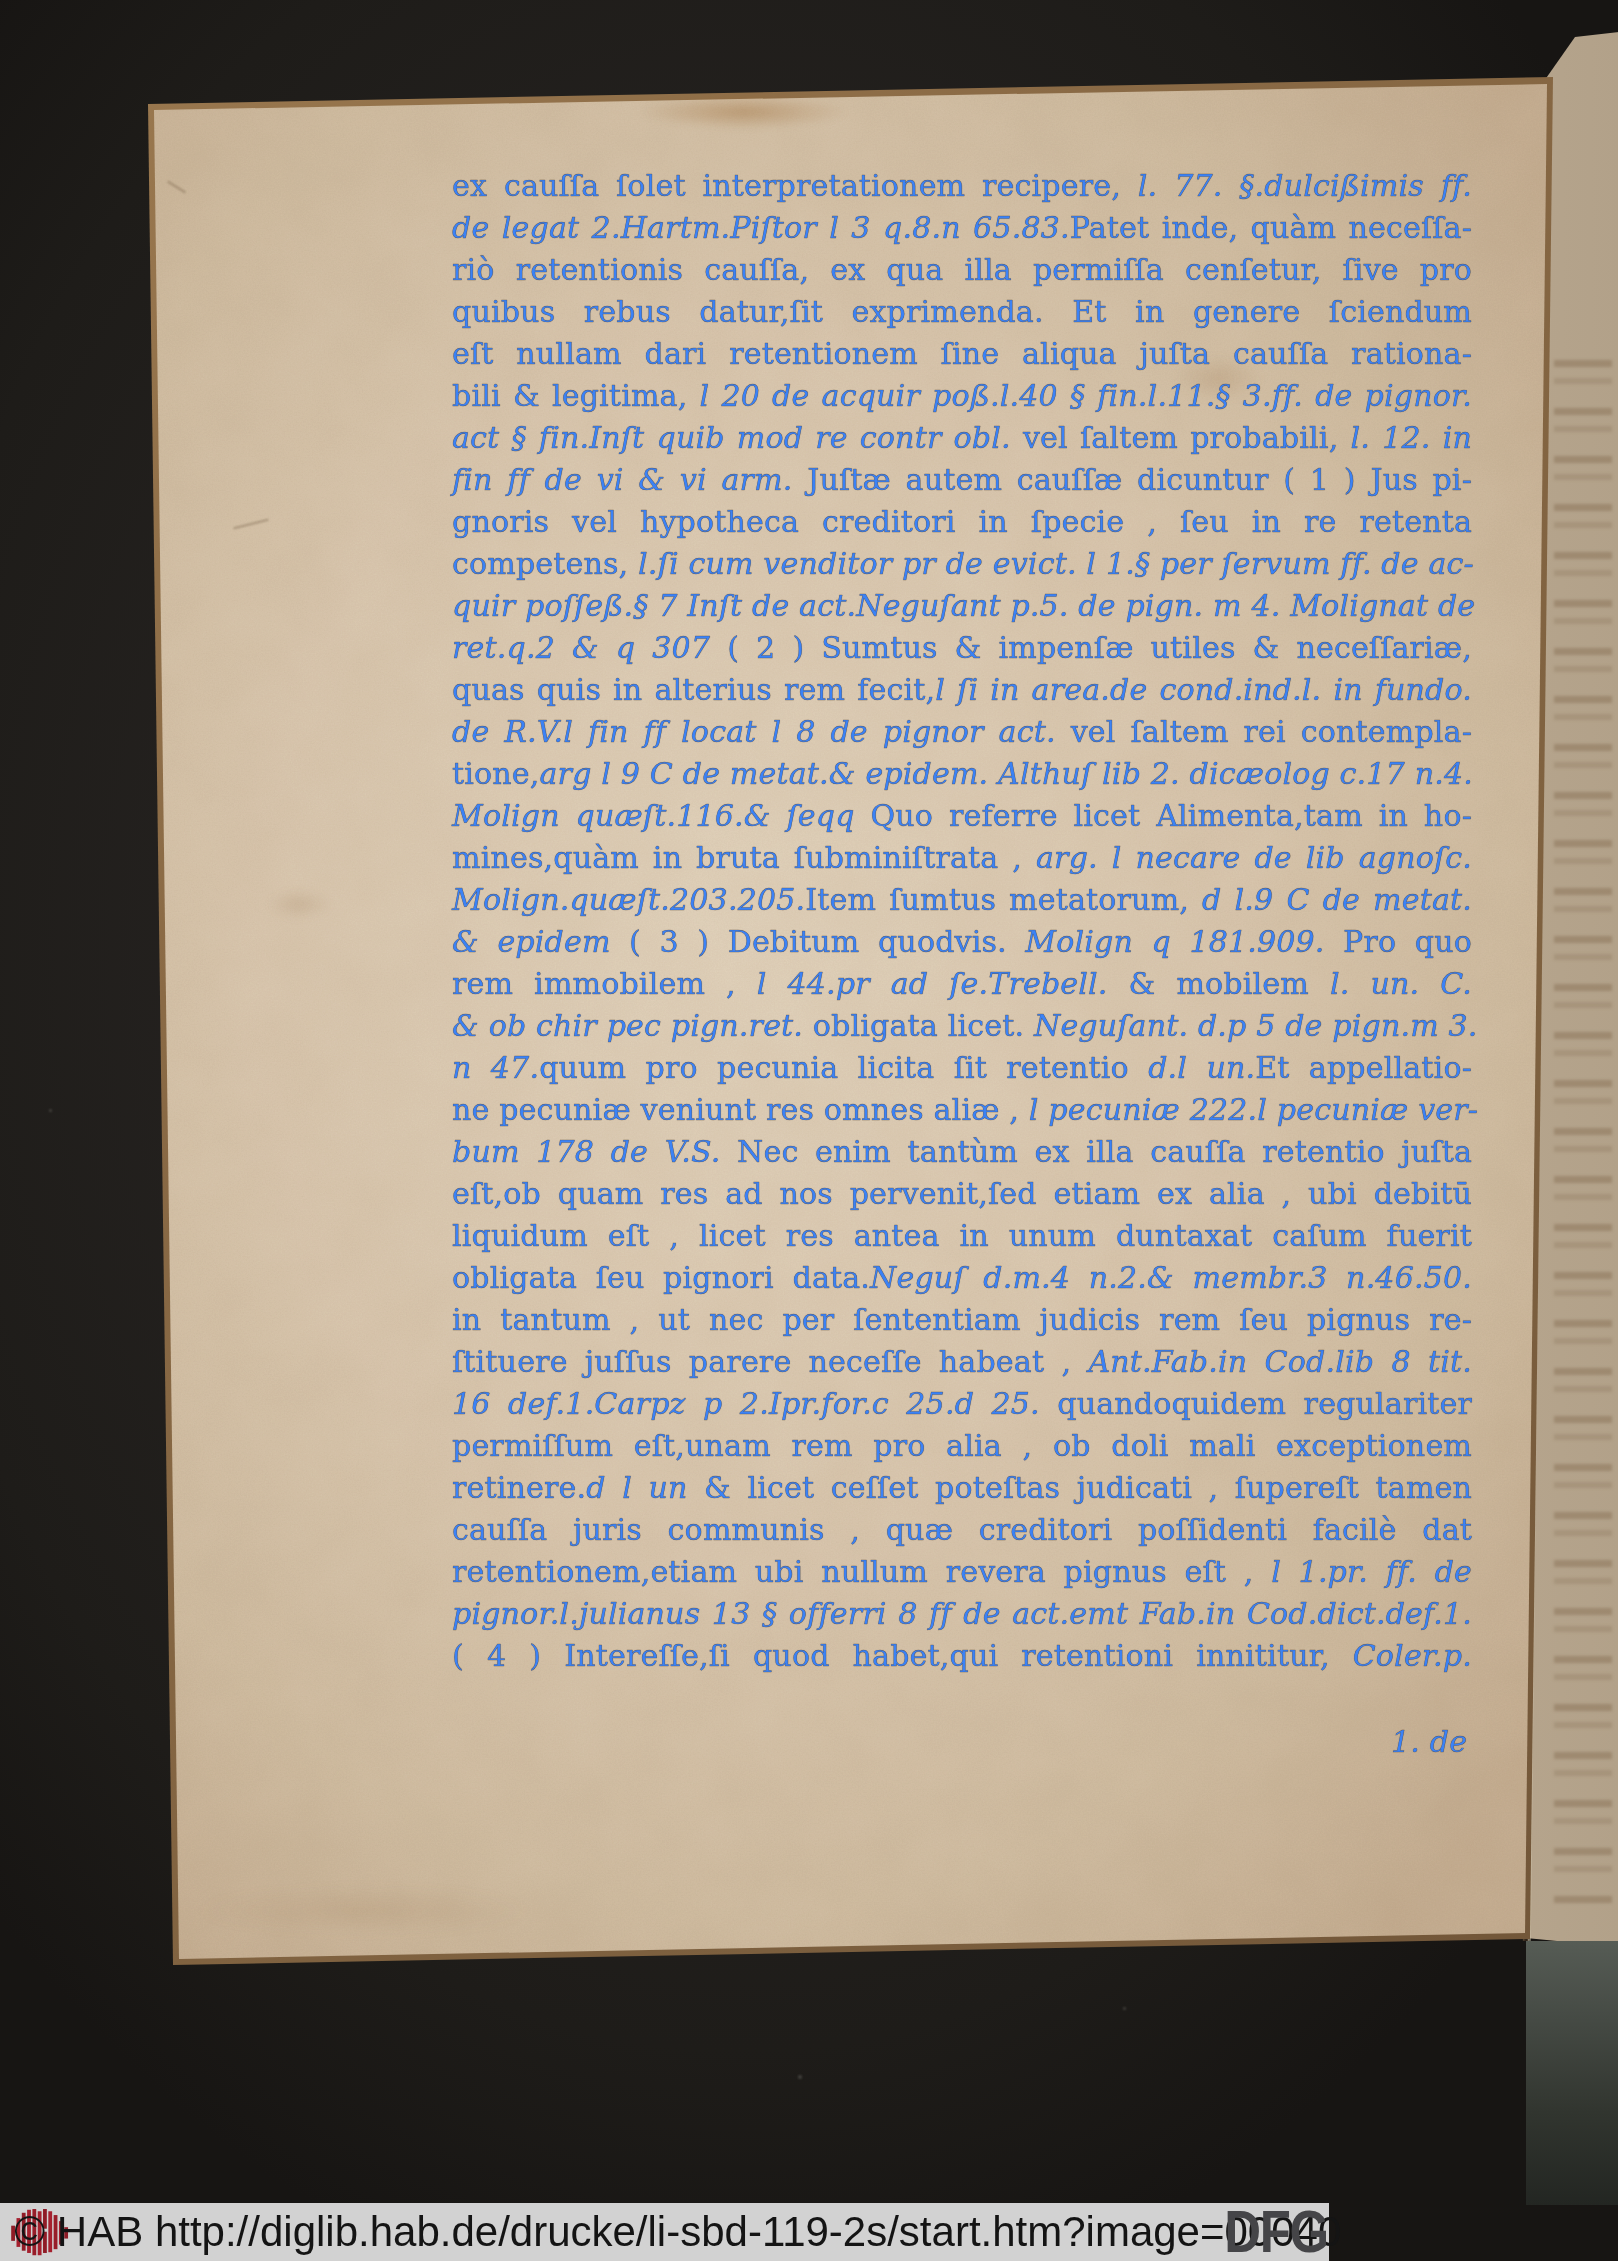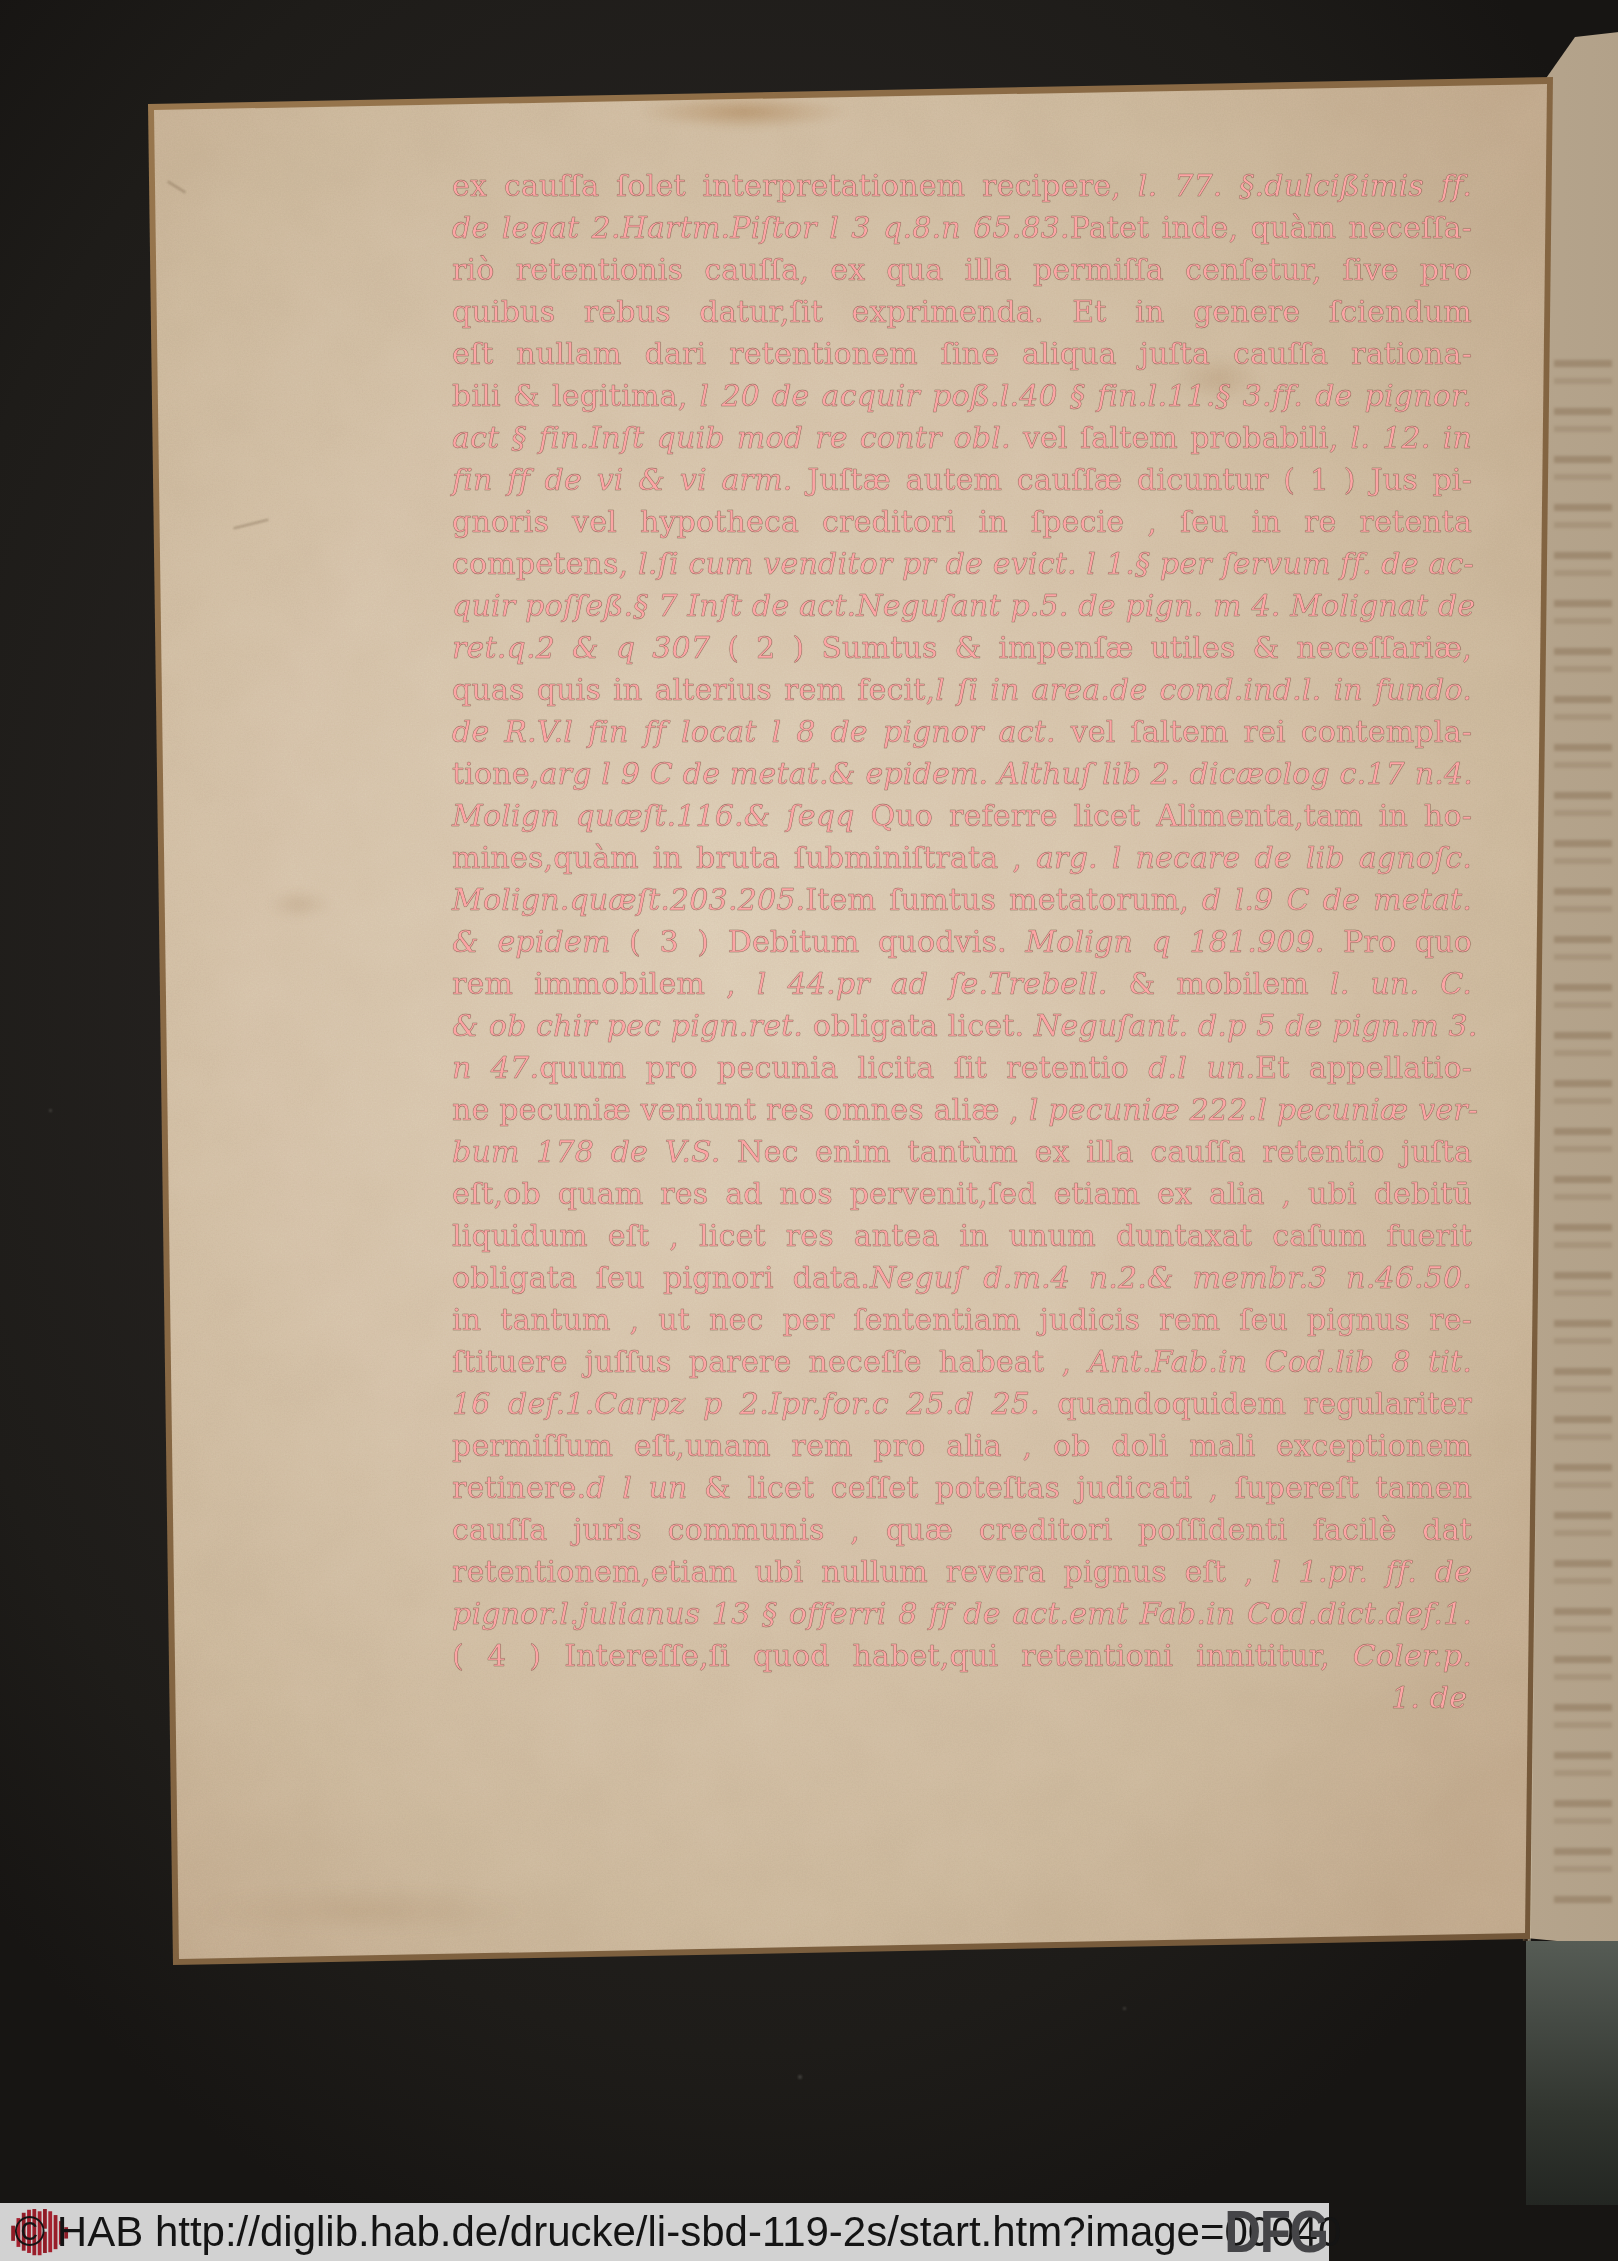--- a/index.html
+++ b/index.html
@@ -69,32 +69,32 @@
   .stain.s1{left:639px;top:95px;width:210px;height:34px;background:radial-gradient(closest-side,rgba(152,100,44,.38),rgba(152,100,44,0));filter:blur(3.2px);}
   .stain.s2{left:1174px;top:356px;width:89px;height:45px;background:radial-gradient(closest-side,rgba(140,95,50,.16),rgba(140,95,50,0));filter:blur(4.9px);}
   .stain.s3{left:267px;top:890px;width:65px;height:29px;background:radial-gradient(closest-side,rgba(130,90,50,.15),rgba(130,90,50,0));filter:blur(4px);}
   .stain.s4{left:194px;top:1886px;width:340px;height:49px;background:radial-gradient(closest-side,rgba(135,95,55,.12),rgba(135,95,55,0));filter:blur(5.7px);}
   .scratch{position:absolute;background:rgba(90,65,40,.35);filter:blur(0.8px);}
   .scratch.m1{left:233px;top:523px;width:36px;height:2.4px;transform:rotate(-14deg);}
   .scratch.m2{left:166px;top:186px;width:21px;height:2.4px;transform:rotate(32deg);}
   
   .textblock{
     position:absolute;left:452px;top:165px;width:1020px;
-    color:#fca5a5;
+    color:#3b82f6;
     font-size:30px;line-height:42px;
     letter-spacing:0.2px;
     text-shadow:0 0 0.8px rgba(70,48,26,.55), 0.3px 0.3px 0 rgba(70,48,26,.22);
     -webkit-text-stroke:0.3px rgba(64,44,24,.45);
   }
   .tl{
     height:42px;white-space:nowrap;
     text-align:justify;text-align-last:justify;text-justify:inter-word;
     overflow:visible;
   }
-  .tl.tr{text-align:left;text-align-last:right;padding-right:4.9px;}
+  .tl.tr{text-align:left;text-align-last:right;padding-right:4.9px;margin-top:44px;}
   .tl .it{font-style:italic;}
   
   .footer{
     position:absolute;left:0;top:2203px;width:1329px;height:58px;
     background:#d2d2d2;
     font-family:"Liberation Sans", sans-serif;
   }
   .hab-logo{position:absolute;left:6.5px;top:5.7px;width:66px;height:47px;}
   .footer-url{
     position:absolute;left:50%;top:50%;transform:translate(-49%,-50%);

